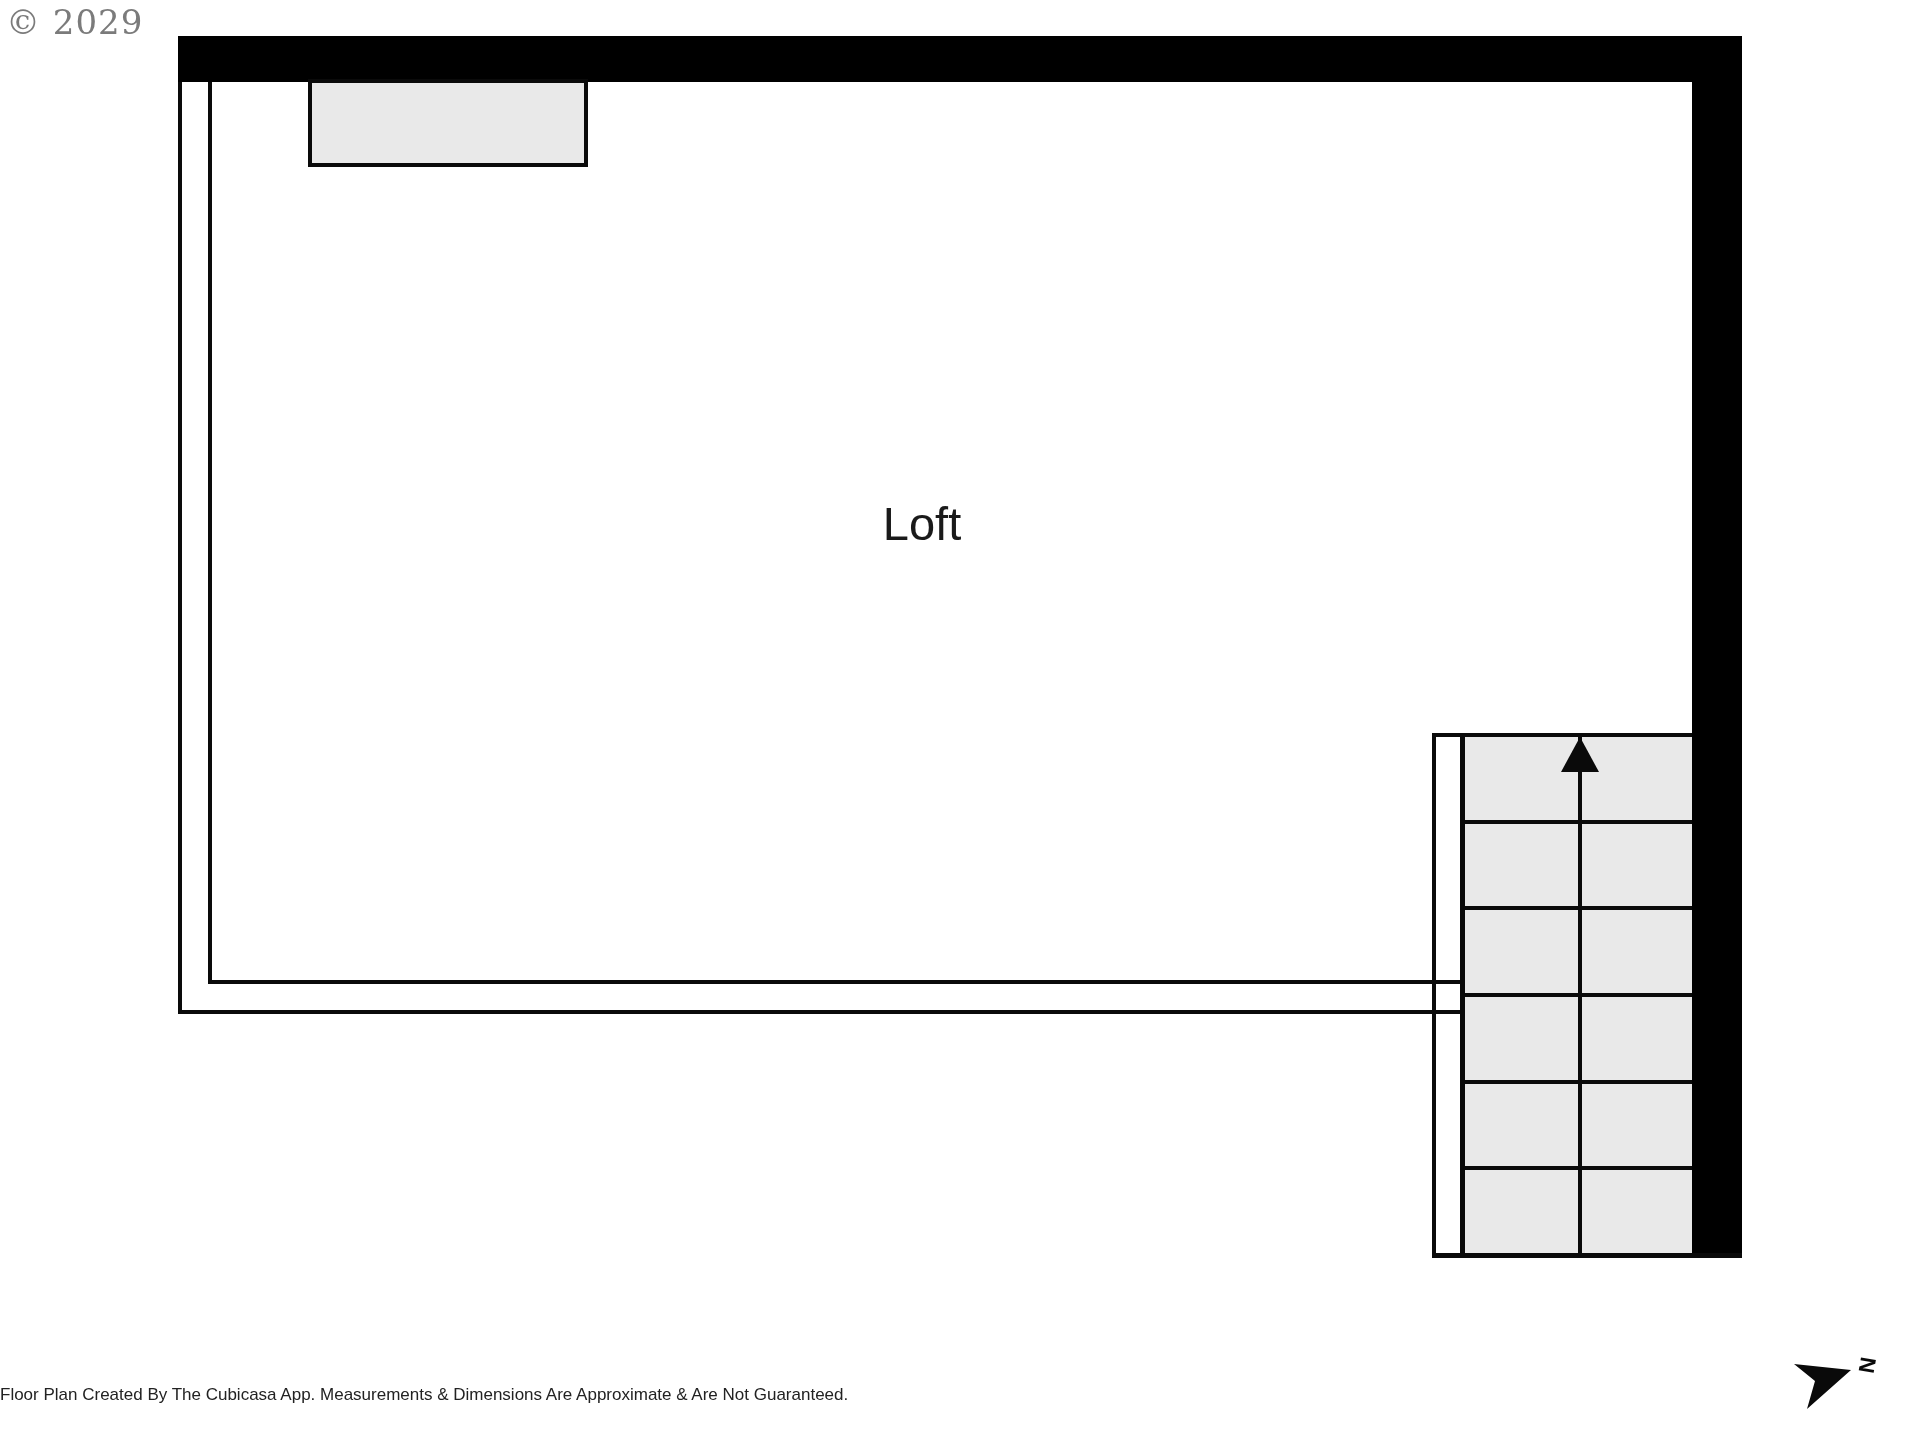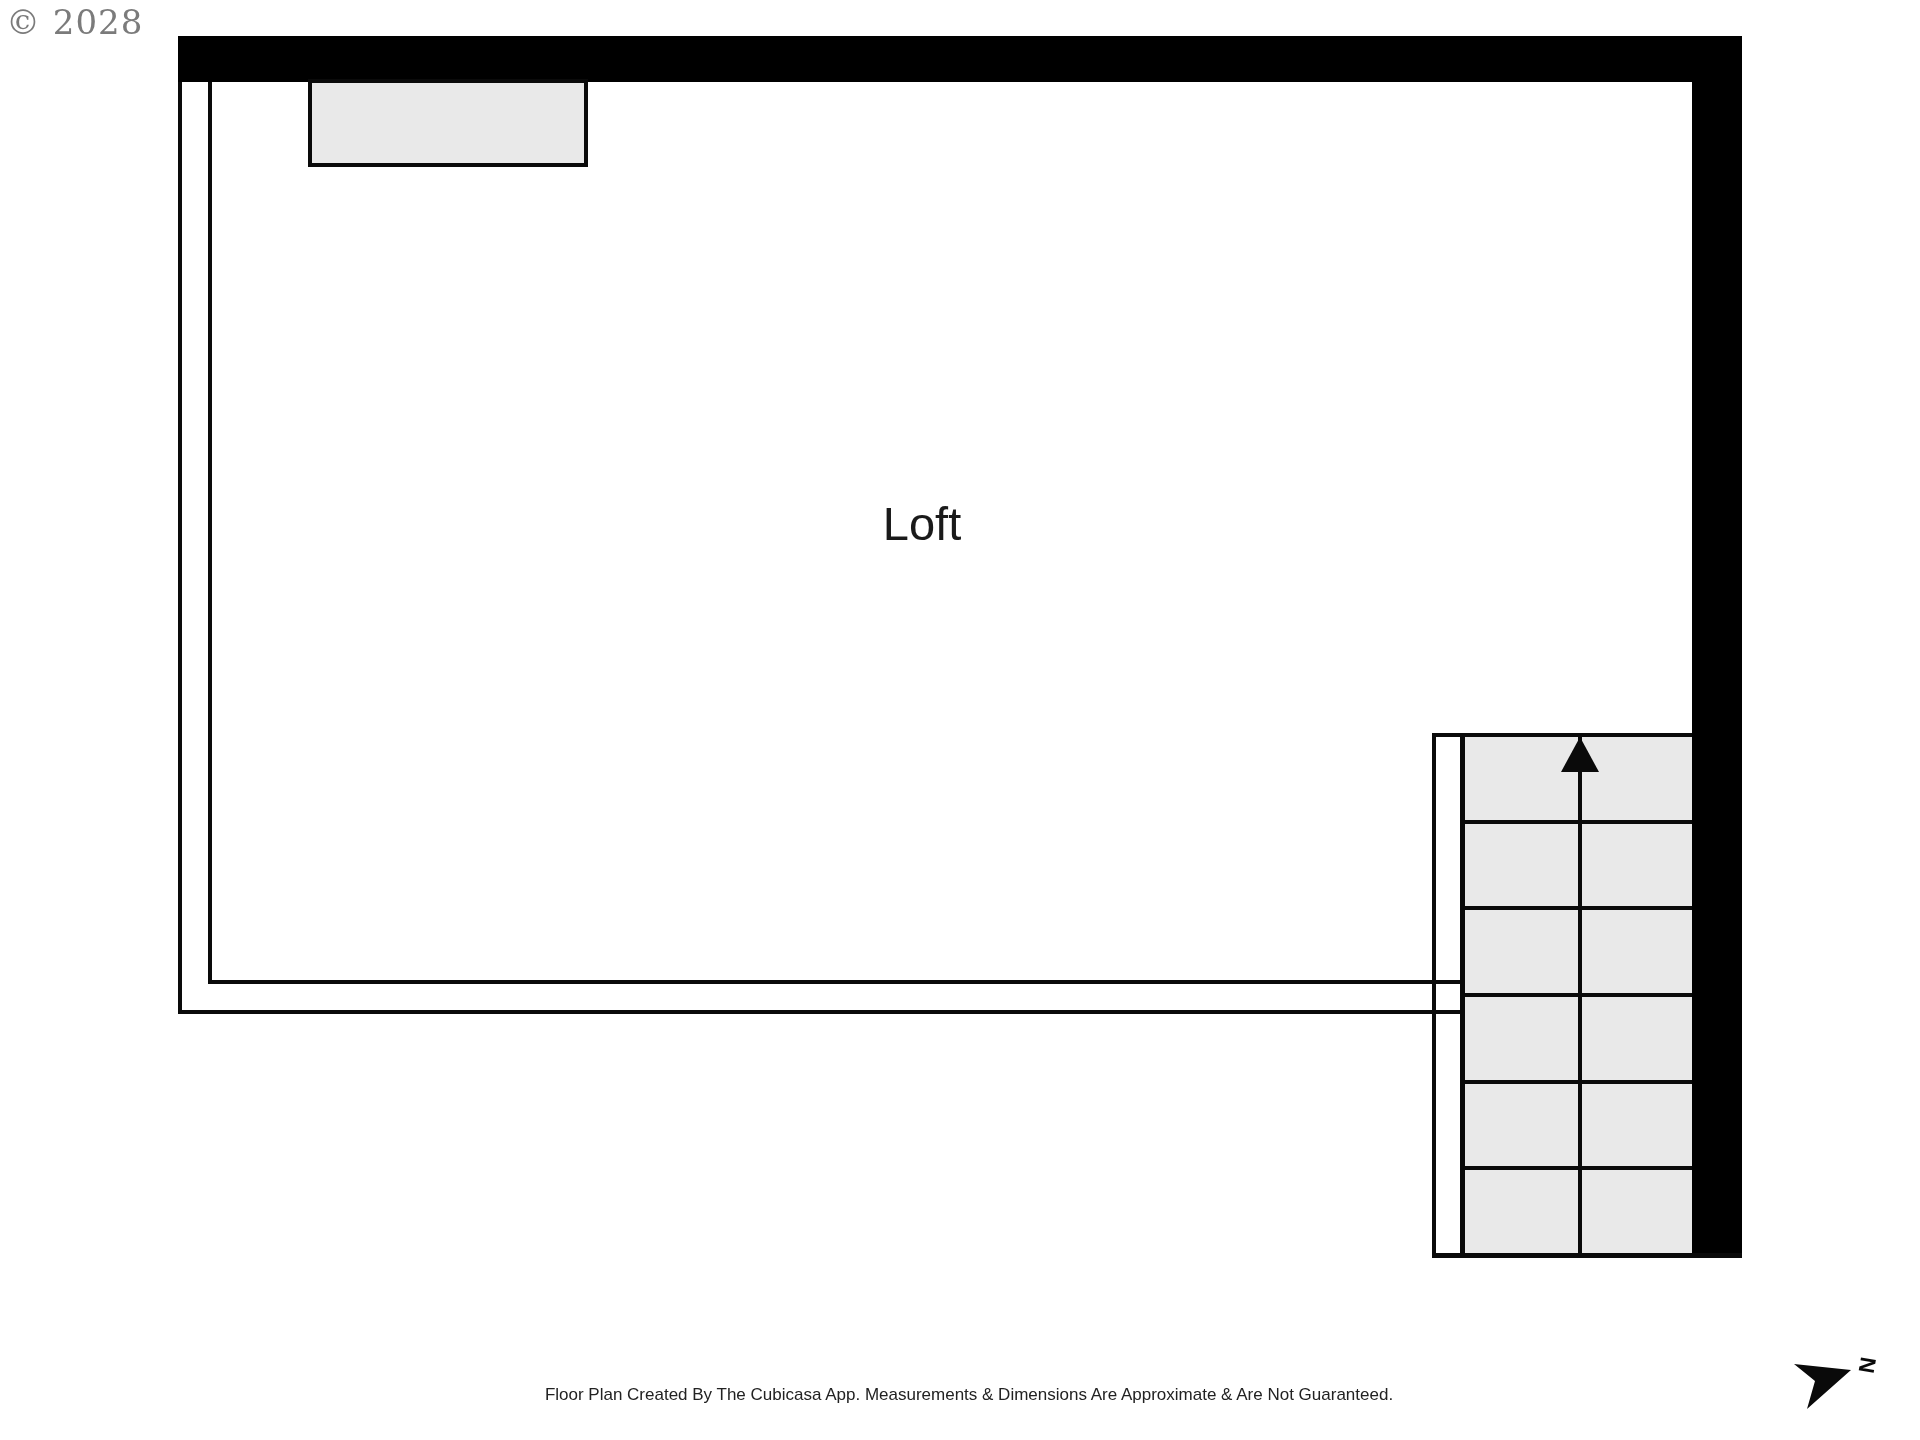--- a/index.html
+++ b/index.html
@@ -66,39 +66,38 @@
   .walk-line{position:absolute;left:113px;top:0;bottom:0;width:4px;background:var(--line);}
   .walk-arrow{
     position:absolute;left:96px;top:0;width:0;height:0;
     border-left:19px solid transparent;
     border-right:19px solid transparent;
     border-bottom:35px solid var(--line);
   }
   
   .disclaimer{
     position:absolute;left:0;right:0;top:1385px;
-    text-align:center;font-size:17px;
+    text-align:left;font-size:17px;
     color:var(--disclaimer-color);
-    padding-left:18px;
   }
   
   .compass{position:absolute;left:1778px;top:1340px;width:110px;height:80px;}
   .compass polygon{fill:var(--line);}
   .compass text{
     fill:var(--line);
     font-family:"Liberation Sans", sans-serif;
     font-size:22px;font-weight:600;
   }
 </style>
 </head>
 <body>
 
 <div class="canvas">
 
-  <div class="copyright">© 2028</div>
+  <div class="copyright">© 2029</div>
 
   <div class="wall wall-top"></div>
   <div class="wall wall-right"></div>
 
   <div class="line left-outer"></div>
   <div class="line left-inner"></div>
   <div class="line bottom-inner"></div>
   <div class="line bottom-outer"></div>
   <div class="line encl-left"></div>
   <div class="line encl-top"></div>

